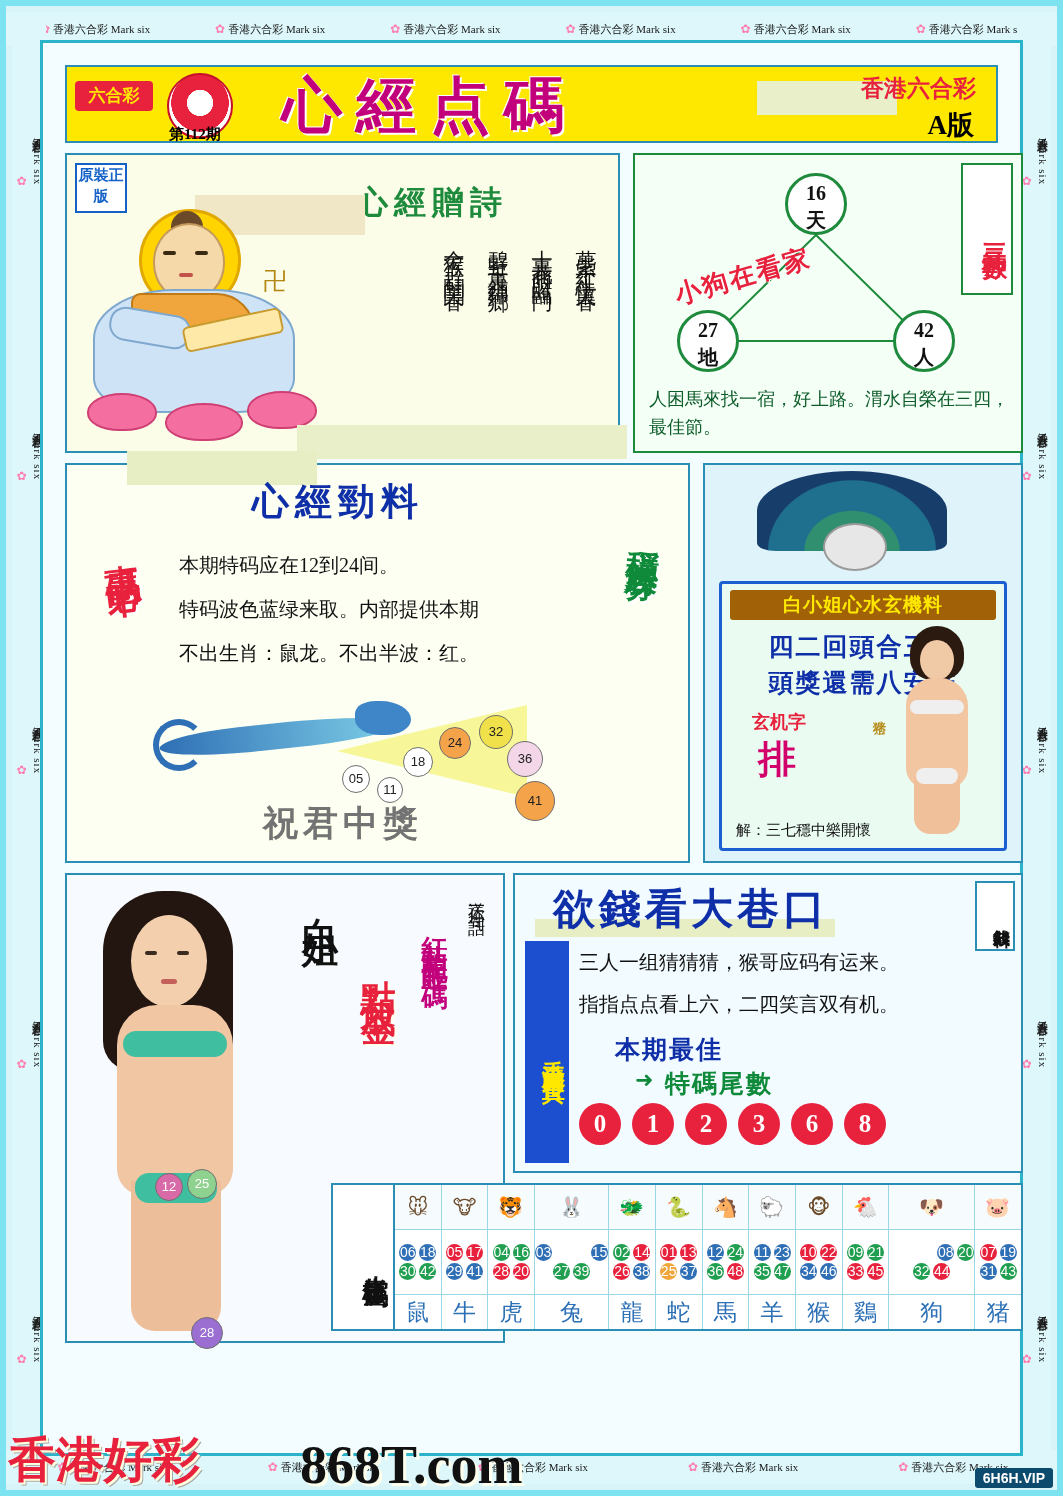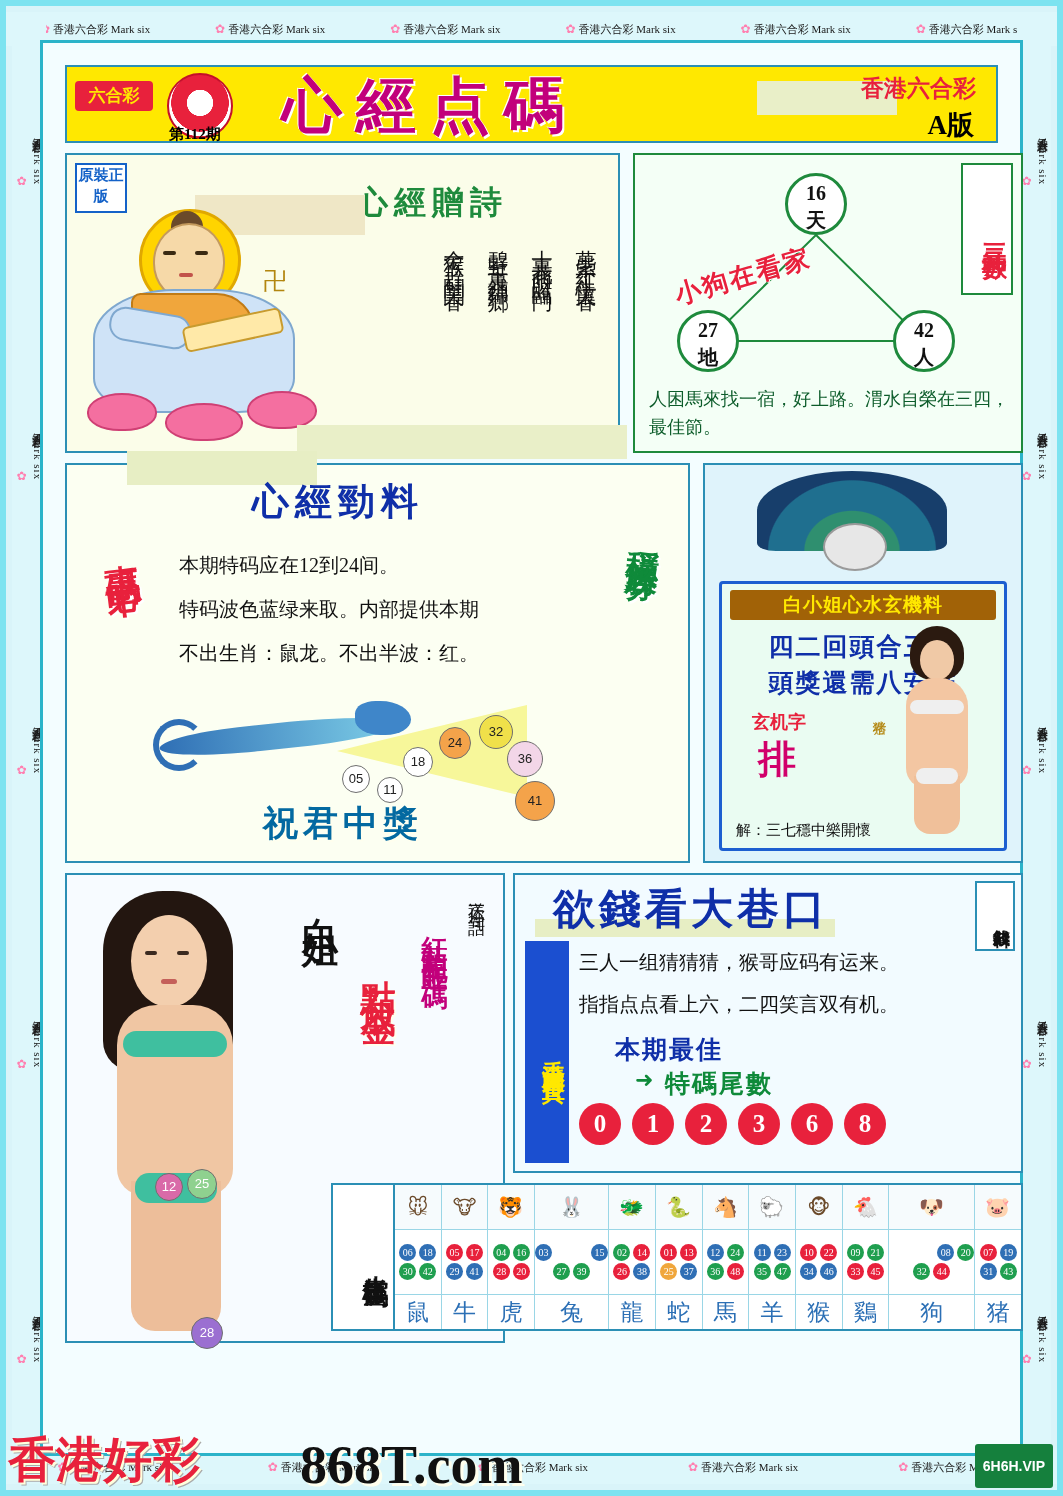--- a/index.html
+++ b/index.html
@@ -224,21 +224,21 @@
     transform:rotate(-7deg);text-shadow:2px 2px 0 #fff;
   }
   .vright-green{
     position:absolute;right:20px;top:60px;
     writing-mode:vertical-rl;font-size:33px;font-weight:bold;color:#0f8a3a;
     font-family:"Liberation Serif",serif;letter-spacing:6px;
     transform:rotate(6deg);text-shadow:2px 2px 0 #fff;
   }
   .wish{
     position:absolute;left:196px;bottom:14px;
-    font-size:35px;font-weight:bold;color:#0369a1;letter-spacing:5px;
+    font-size:35px;font-weight:bold;color:#737373;letter-spacing:5px;
     font-family:"Liberation Serif",serif;text-shadow:2px 2px 0 #ffe;
   }
   .dragon{
     position:absolute;left:92px;top:218px;width:250px;height:120px;
   }
   .dbody{
     position:absolute;left:0;top:40px;width:240px;height:26px;
     background:linear-gradient(90deg,#2f6fb5,#7fd0e8);
     border-radius:40% 60% 50% 50%/60%;
     transform:rotate(-6deg);
@@ -429,22 +429,22 @@
     font-size:20px;color:#6b4a2a;background:#f6fbfd;
   }
   .z-nums{
     height:60px;border-bottom:1px solid #9ad6e6;
     display:flex;flex-direction:column;align-items:center;justify-content:center;gap:2px;
     padding:2px 0;
   }
   .z-nrow{display:flex;gap:3px;}
   .z-n{
     width:17px;height:17px;border-radius:50%;
-    font-size:10px;color:#fff;text-align:center;line-height:17px;
-    font-family:Liberation Serif, serif;
+    font-size:14px;color:#fff;text-align:center;line-height:17px;
+    font-family:Liberation Sans, sans-serif;
   }
   .z-name{
     flex:1;display:flex;align-items:center;justify-content:center;
     font-size:23px;color:#2b6fb5;font-family:"Liberation Serif",serif;
   }
   
   .wm{
     position:absolute;left:8px;bottom:4px;
     font-size:48px;font-weight:bold;color:#e8213c;
     font-family:"Liberation Serif",serif;
@@ -452,22 +452,22 @@
     margin-top:40px;
   }
   .wm2{
     position:absolute;left:300px;bottom:0px;
     font-size:54px;font-weight:bold;color:#111;
     font-family:"Liberation Serif",serif;
     text-shadow:3px 3px 0 #ffe;
   }
   .wm3{
     position:absolute;right:10px;bottom:8px;
-    background:#15803d;color:#fff;font-size:14px;font-weight:bold;
-    padding:14px 8px;border-radius:3px;font-family:"Liberation Sans",sans-serif;
+    background:#0c4a6e;color:#fff;font-size:14px;font-weight:bold;
+    padding:2px 8px;border-radius:3px;font-family:"Liberation Sans",sans-serif;
   }
 </style>
 </head>
 <body>
 
 <div class="page">
   <div class="border-band">
     <div class="band-top" id="band-top">
         <span style="display: inline-flex; align-items: center;">
           <span class="flower">✿</span>

